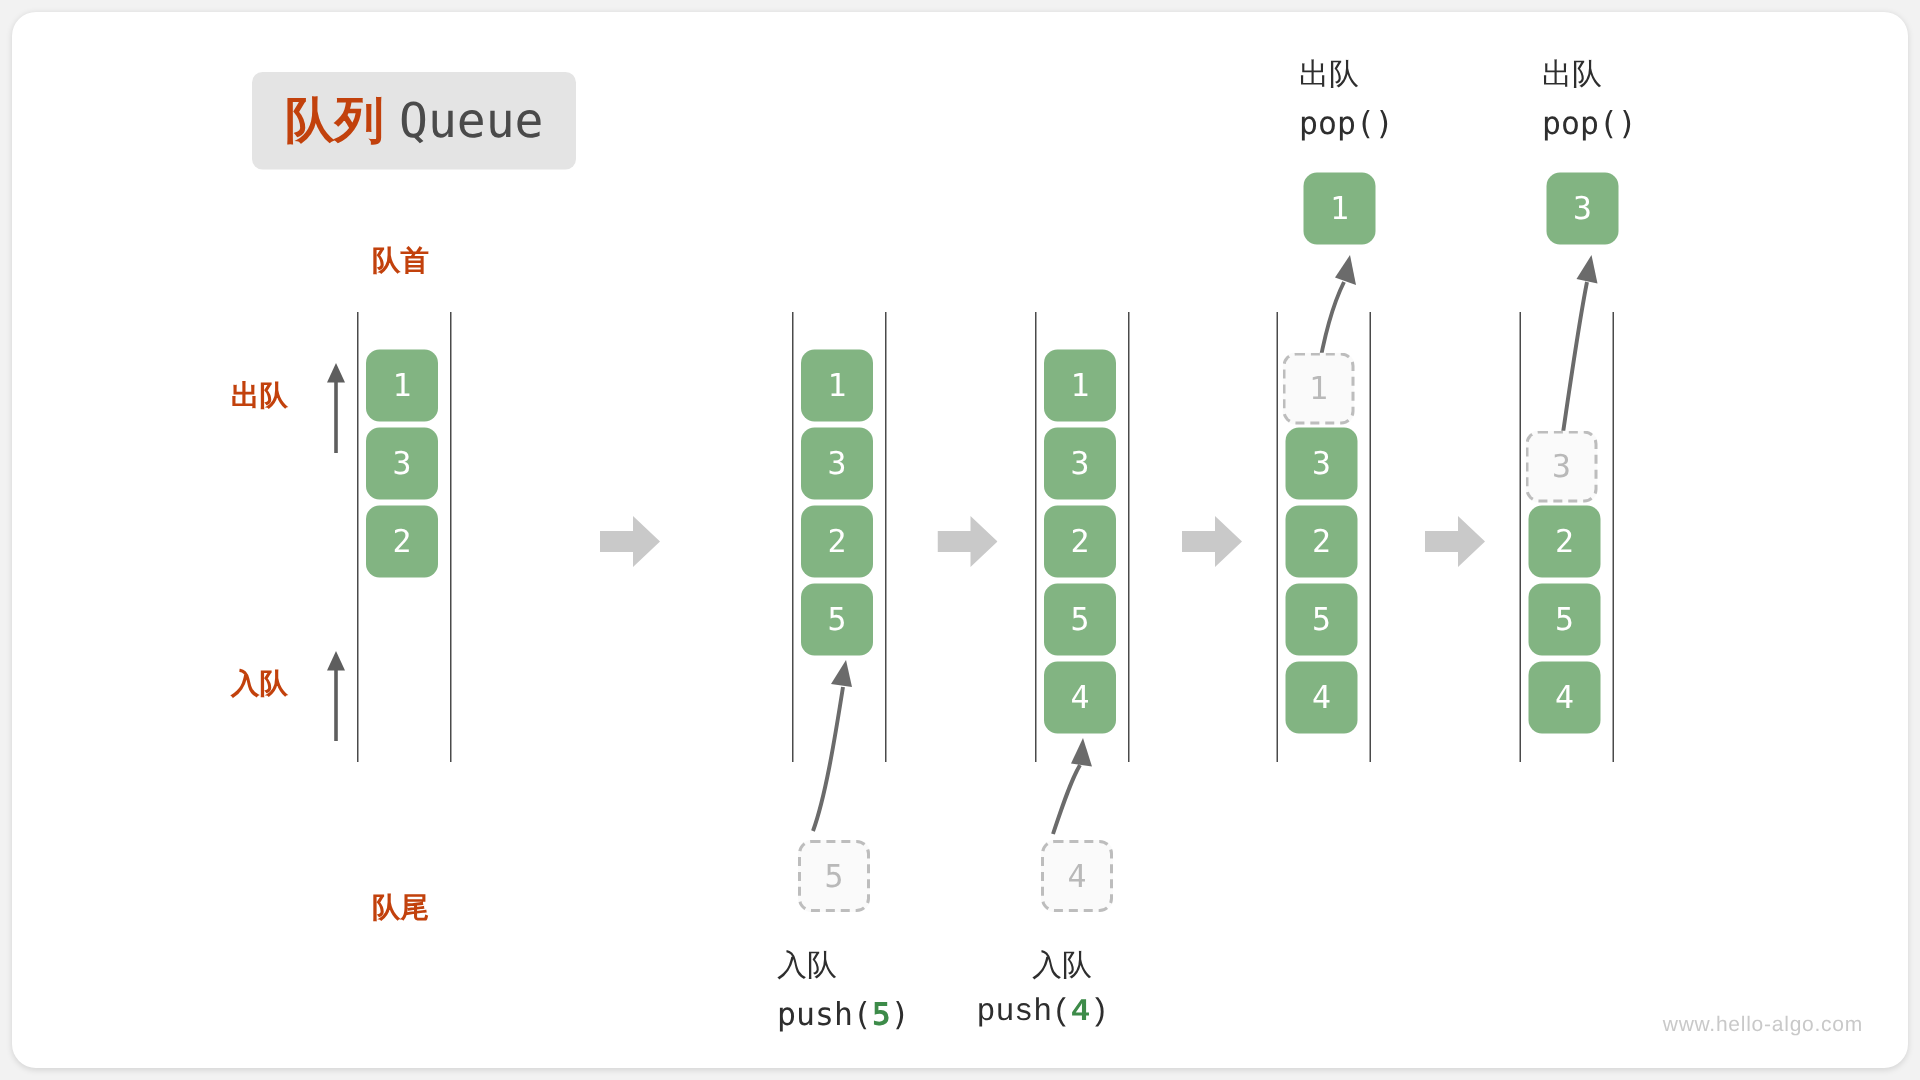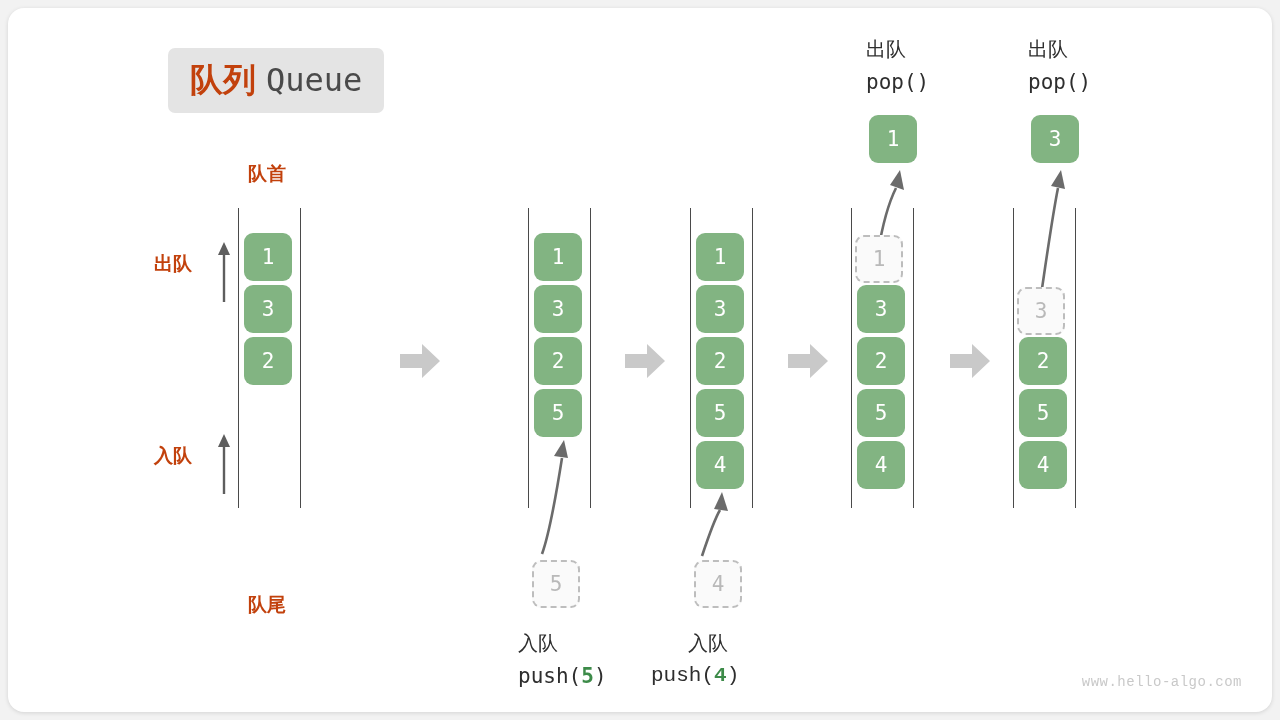--- a/index.html
+++ b/index.html
@@ -53,21 +53,21 @@
   .sep{position:absolute;width:40px;height:34px;}
 
   
   .uparrow{position:absolute;}
 
   
   .curve{position:absolute;}
 
   .watermark{
     position:absolute;right:30px;bottom:22px;
-    font-family:Liberation Mono, monospace;
+    font-family:Liberation Sans, sans-serif;
     font-size:14px;color:#c9c9c9;letter-spacing:.5px;white-space:nowrap;
   }
 </style>
 </head>
 <body>
 
 <div class="card">
 <div class="stage">
 
   <div class="badge">

